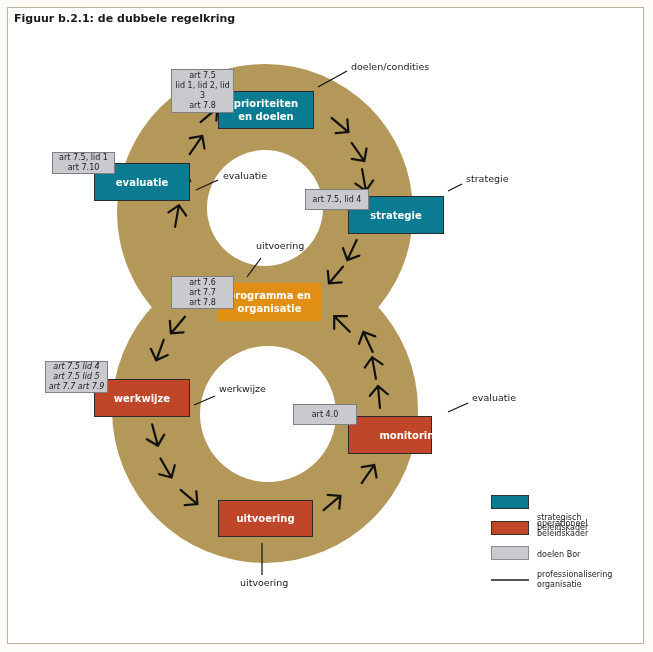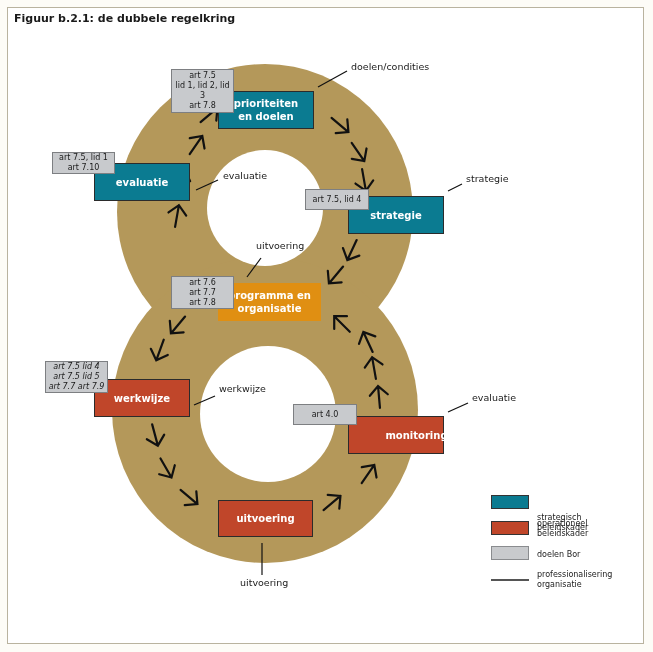--- a/index.html
+++ b/index.html
@@ -70,21 +70,21 @@
 
 <div class="box teal" style="left:218px;top:91px;width:96px;height:38px;">prioriteiten
 en doelen</div>
 <div class="box teal" style="left:94px;top:163px;width:96px;height:38px;">evaluatie</div>
 <div class="box teal" style="left:348px;top:196px;width:96px;height:38px;">strategie</div>
 
 <div class="box orange" style="left:218px;top:283px;width:103px;height:38px;">programma en
 organisatie</div>
 
 <div class="box red" style="left:94px;top:379px;width:96px;height:38px;">werkwijze</div>
-<div class="box red" style="left:348px;top:416px;width:96px;height:38px;padding-left:41px;">monitoring</div>
+<div class="box red" style="left:348px;top:416px;width:84px;height:38px;padding-left:41px;">monitoring</div>
 <div class="box red" style="left:218px;top:500px;width:95px;height:37px;">uitvoering</div>
 
 <div class="art" style="left:171px;top:69px;width:63px;height:44px;">art 7.5
 lid 1, lid 2, lid 3
 art 7.8</div>
 <div class="art" style="left:45px;top:152px;width:63px;height:22px;margin-left:7px;">art 7.5, lid 1
 art 7.10</div>
 <div class="art" style="left:293px;top:189px;width:64px;height:21px;margin-left:12px;">art 7.5, lid 4</div>
 <div class="art" style="left:171px;top:260px;width:63px;height:33px;margin-top:16px;">art 7.6
 art 7.7

